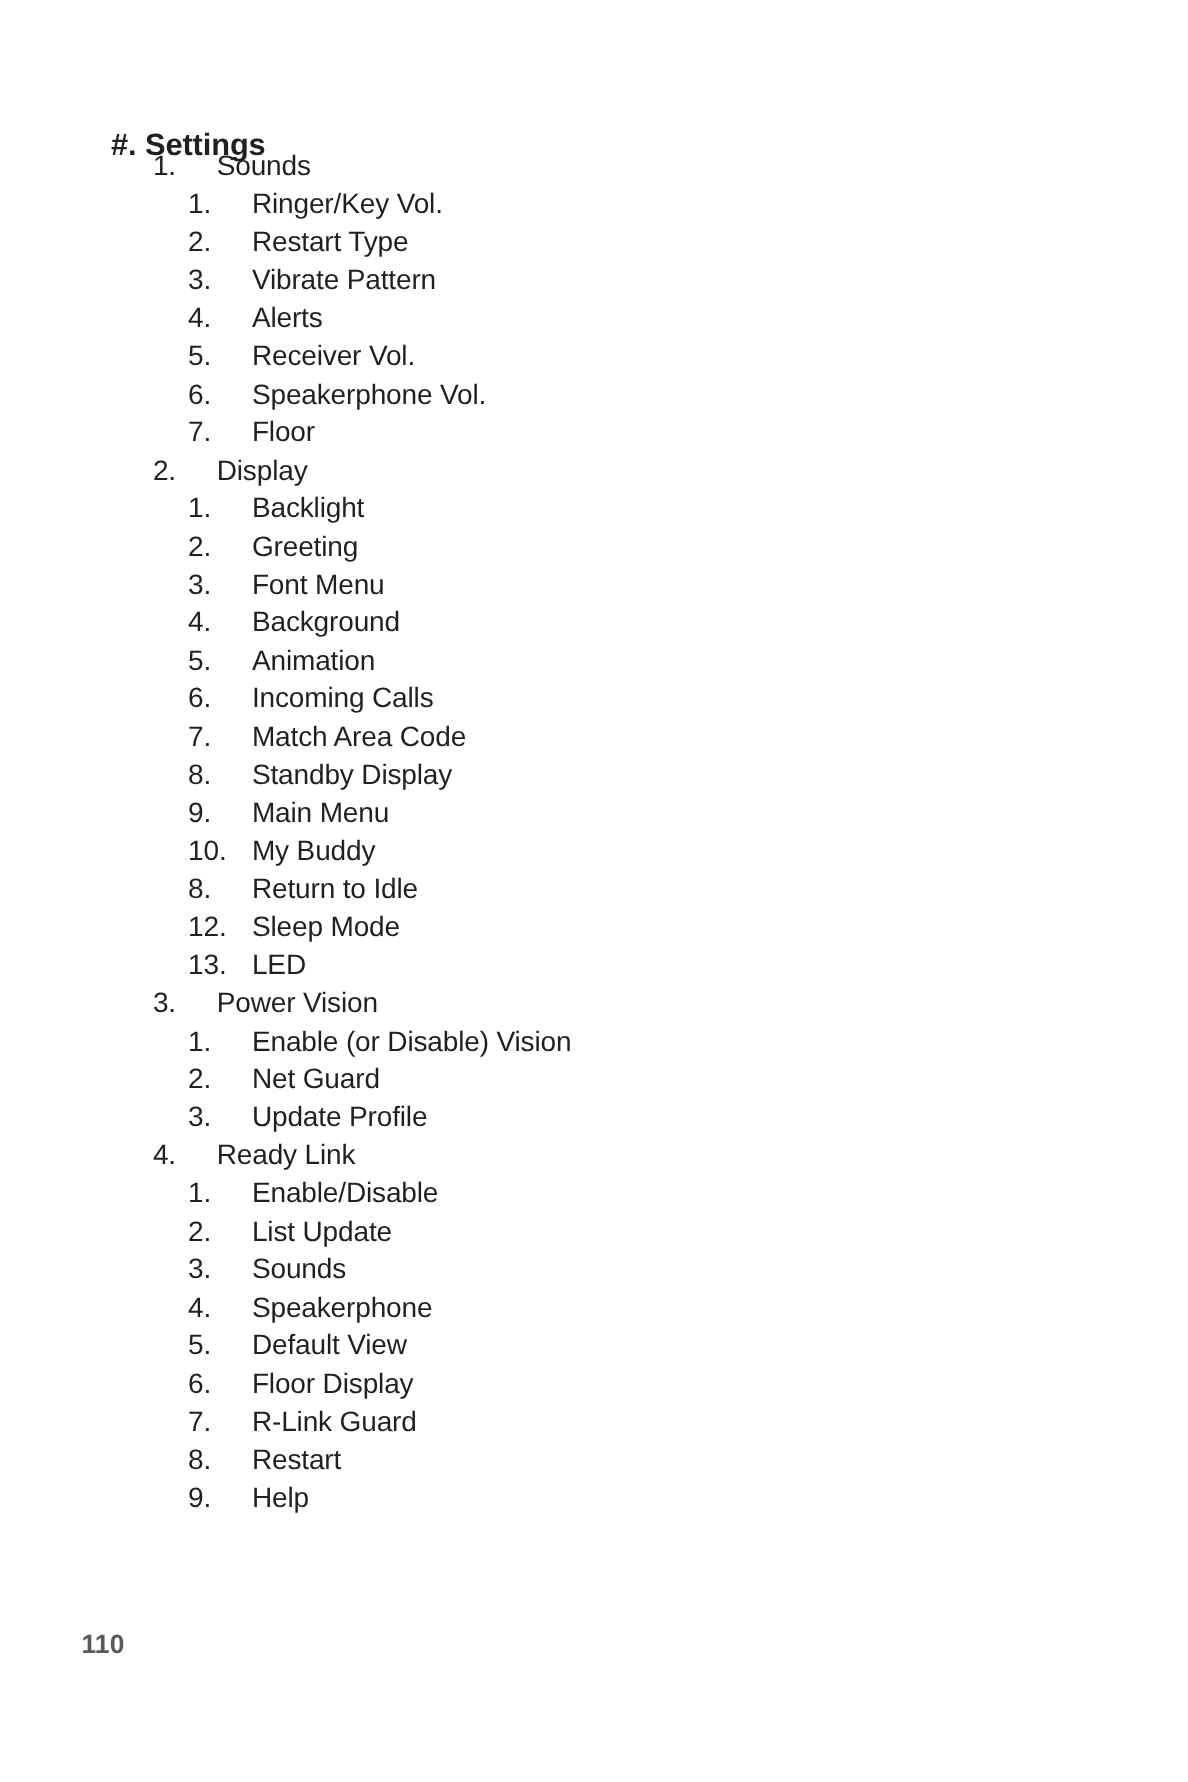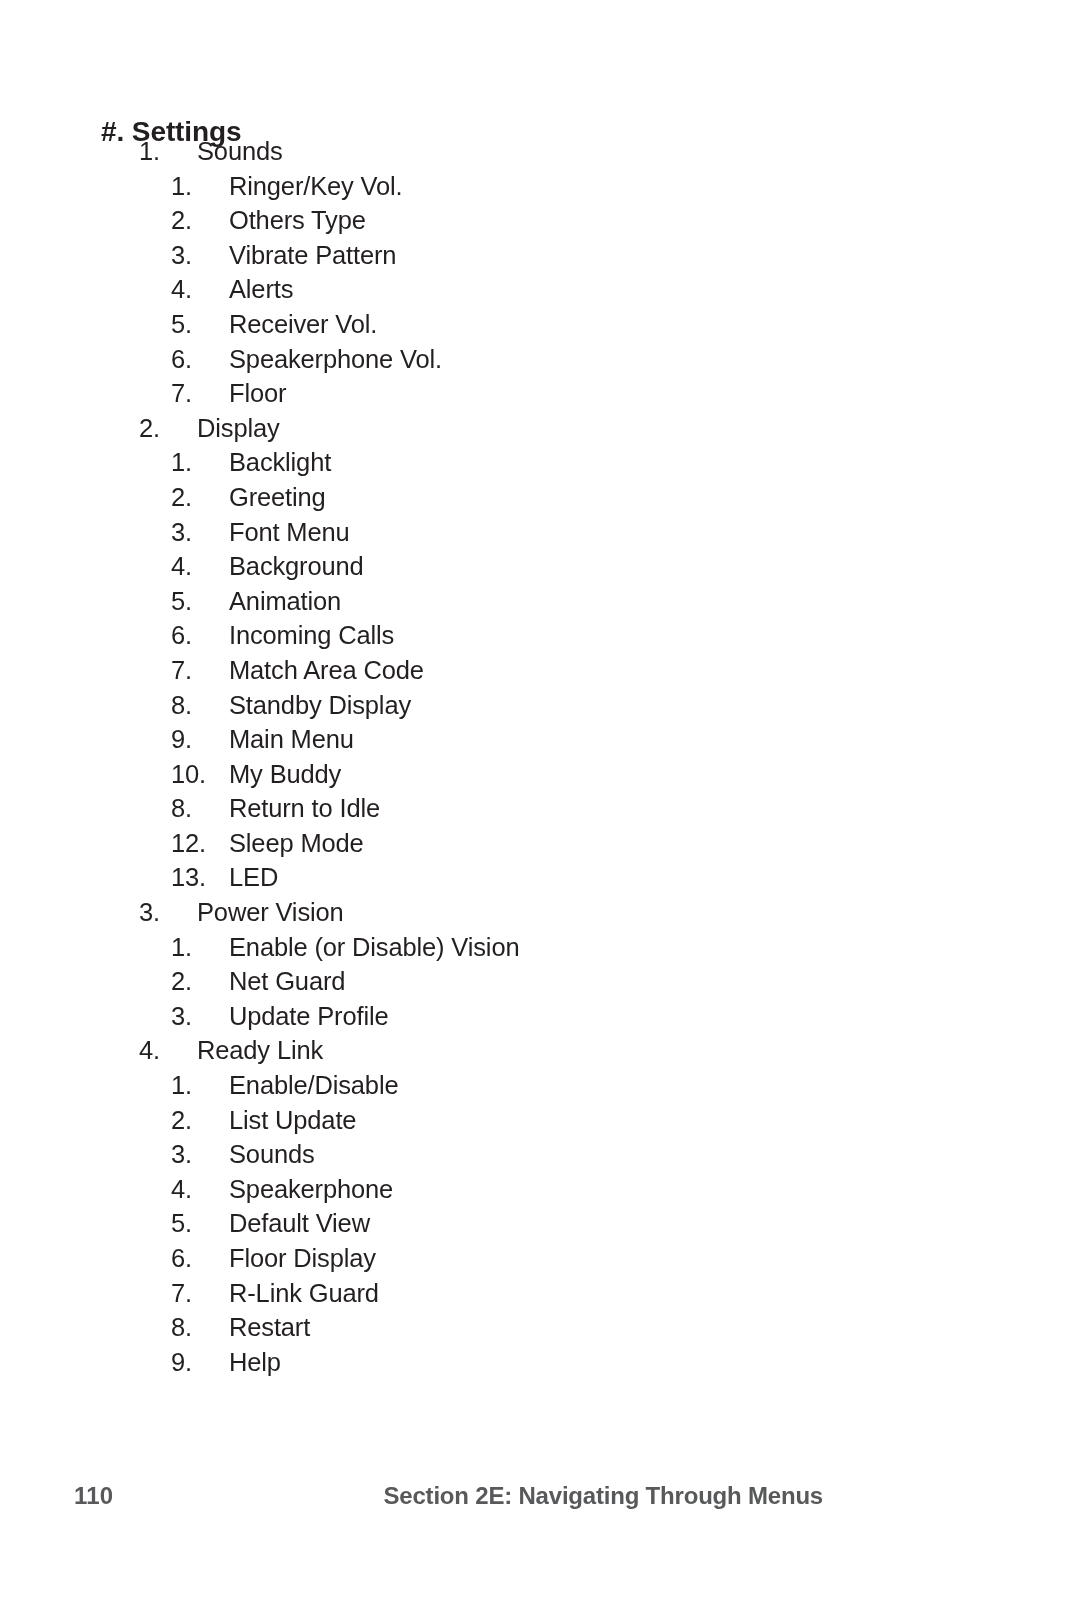--- a/index.html
+++ b/index.html
@@ -105,21 +105,21 @@
 </head>
 <body>
 
 <div class="page">
 
   <h1 class="page-heading">#. Settings</h1>
 
   <div class="outline" id="outline-list">
       <div class="row lvl1"><span class="marker">1.</span><span class="label">Sounds</span></div>
       <div class="row lvl2"><span class="marker">1.</span><span class="label">Ringer/Key Vol.</span></div>
-      <div class="row lvl2"><span class="marker">2.</span><span class="label">Others Type</span></div>
+      <div class="row lvl2"><span class="marker">2.</span><span class="label">Restart Type</span></div>
       <div class="row lvl2"><span class="marker">3.</span><span class="label">Vibrate Pattern</span></div>
       <div class="row lvl2"><span class="marker">4.</span><span class="label">Alerts</span></div>
       <div class="row lvl2"><span class="marker">5.</span><span class="label">Receiver Vol.</span></div>
       <div class="row lvl2"><span class="marker">6.</span><span class="label">Speakerphone Vol.</span></div>
       <div class="row lvl2"><span class="marker">7.</span><span class="label">Floor</span></div>
       <div class="row lvl1"><span class="marker">2.</span><span class="label">Display</span></div>
       <div class="row lvl2"><span class="marker">1.</span><span class="label">Backlight</span></div>
       <div class="row lvl2"><span class="marker">2.</span><span class="label">Greeting</span></div>
       <div class="row lvl2"><span class="marker">3.</span><span class="label">Font Menu</span></div>
       <div class="row lvl2"><span class="marker">4.</span><span class="label">Background</span></div>
@@ -143,16 +143,15 @@
       <div class="row lvl2"><span class="marker">4.</span><span class="label">Speakerphone</span></div>
       <div class="row lvl2"><span class="marker">5.</span><span class="label">Default View</span></div>
       <div class="row lvl2"><span class="marker">6.</span><span class="label">Floor Display</span></div>
       <div class="row lvl2"><span class="marker">7.</span><span class="label">R-Link Guard</span></div>
       <div class="row lvl2"><span class="marker">8.</span><span class="label">Restart</span></div>
       <div class="row lvl2"><span class="marker">9.</span><span class="label">Help</span></div>
     </div>
 
   <div class="footer">
     <div class="folio">110</div>
-    <div class="running-head">Section 2E: Navigating Through Menus</div>
   </div>
 
 </div>
 
 </body></html>

